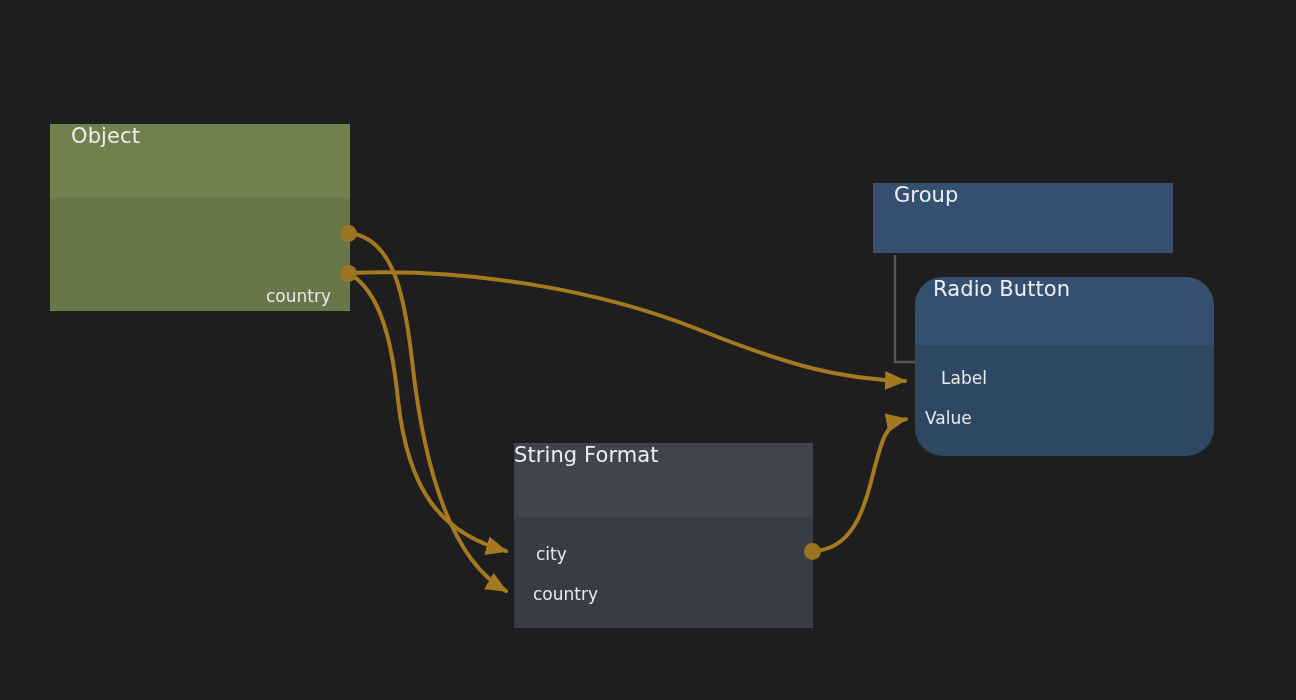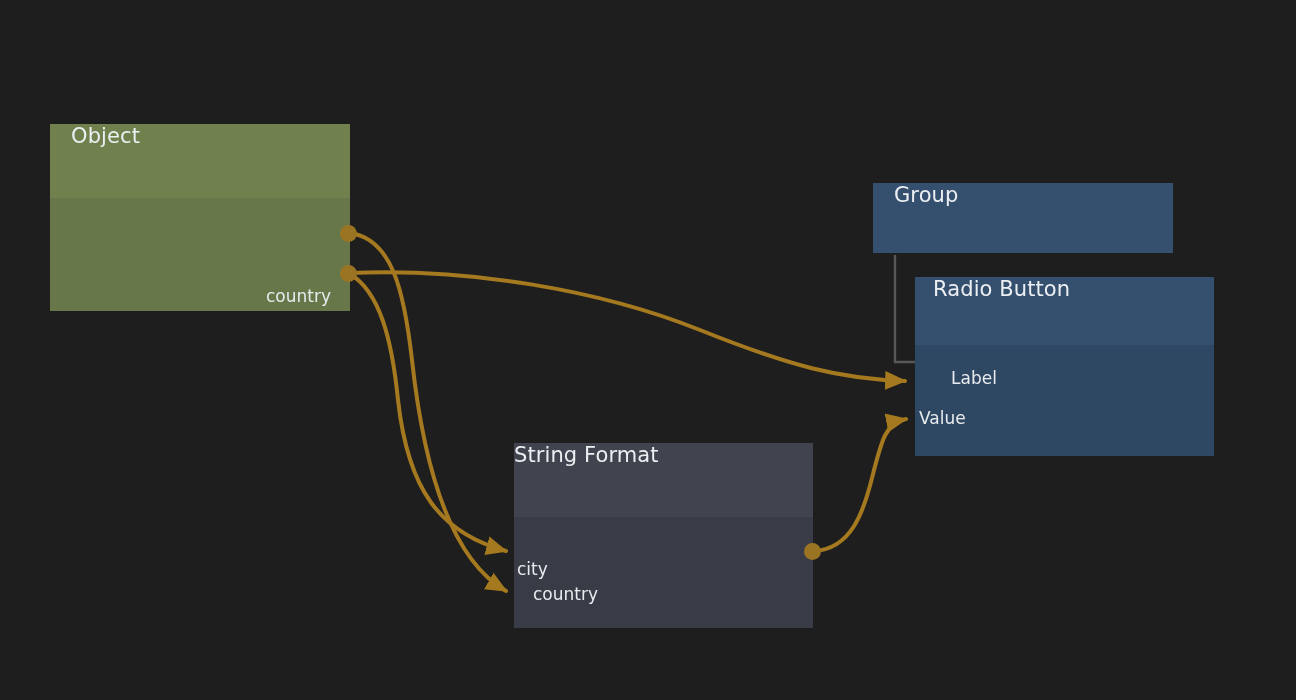--- a/index.html
+++ b/index.html
@@ -121,40 +121,40 @@
   </div>
   <div class="port-dot" style="left:340px; top:225px;"></div>
   <div class="port-dot" style="left:340px; top:265px;"></div>
 
   <div class="node theme-blue-solid" style="left:873px; top:183px; width:300px; height:70px;">
     <div class="node-header" style="height:70px; padding-left:21px;">
       <span class="node-title">Group</span>
     </div>
   </div>
 
-  <div class="node theme-blue" style="left:915px; top:277px; width:299px; height:179px;">
+  <div class="node theme-blue" style="left:915px; top:277px; width:299px; height:179px;border-radius:28px;">
     <div class="node-header" style="height:68px; padding-left:18px;">
       <span class="node-title">Radio Button</span>
     </div>
     <div class="node-body" style="height:111px;">
-      <div class="port-row row-in" style="top:22px; padding-left:36px;">
+      <div class="port-row row-in" style="top:22px; padding-left:26px;">
         <span class="port-label">Label</span>
       </div>
-      <div class="port-row row-in" style="top:62px; padding-left:4px;">
+      <div class="port-row row-in" style="top:62px; padding-left:10px;">
         <span class="port-label">Value</span>
       </div>
     </div>
   </div>
 
   <div class="node theme-slate" style="left:514px; top:443px; width:299px; height:185px;">
     <div class="node-header" style="height:74px; ">
       <span class="node-title">String Format</span>
     </div>
     <div class="node-body" style="height:111px;">
-      <div class="port-row row-in" style="top:41px; padding-left:3px;">
+      <div class="port-row row-in" style="top:26px; padding-left:22px;">
         <span class="port-label">city</span>
       </div>
       <div class="port-row row-in" style="top:66px; padding-left:19px;">
         <span class="port-label">country</span>
       </div>
     </div>
   </div>
   <div class="port-dot" style="left:804px; top:543px;"></div>
 
 </div>

